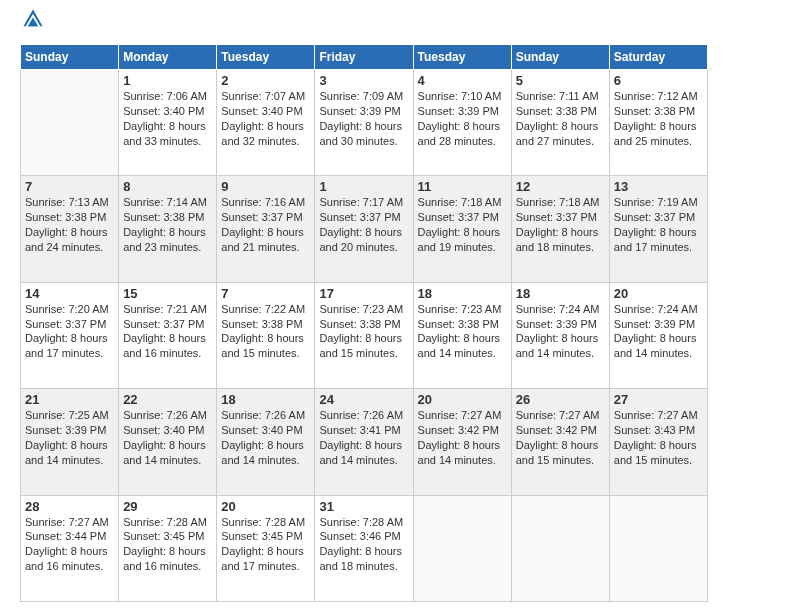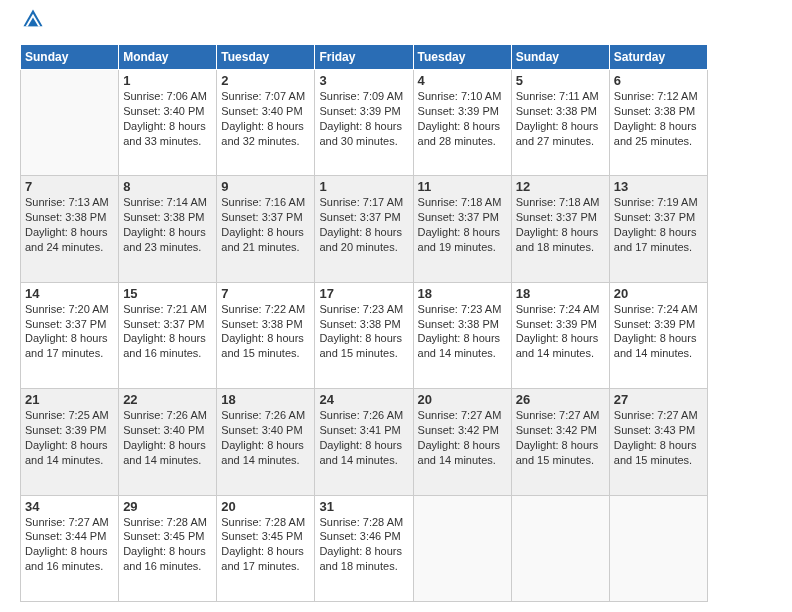--- a/index.html
+++ b/index.html
@@ -246,21 +246,21 @@
             <span class="day-number">26</span>
             <div class="day-info">Sunrise: 7:27 AM<br>Sunset: 3:42 PM<br>Daylight: 8 hours<br>and 15 minutes.</div>
           </td>
           <td>
             <span class="day-number">27</span>
             <div class="day-info">Sunrise: 7:27 AM<br>Sunset: 3:43 PM<br>Daylight: 8 hours<br>and 15 minutes.</div>
           </td>
         </tr>
         <tr>
           <td>
-            <span class="day-number">34</span>
+            <span class="day-number">28</span>
             <div class="day-info">Sunrise: 7:27 AM<br>Sunset: 3:44 PM<br>Daylight: 8 hours<br>and 16 minutes.</div>
           </td>
           <td>
             <span class="day-number">29</span>
             <div class="day-info">Sunrise: 7:28 AM<br>Sunset: 3:45 PM<br>Daylight: 8 hours<br>and 16 minutes.</div>
           </td>
           <td>
             <span class="day-number">20</span>
             <div class="day-info">Sunrise: 7:28 AM<br>Sunset: 3:45 PM<br>Daylight: 8 hours<br>and 17 minutes.</div>
           </td>

